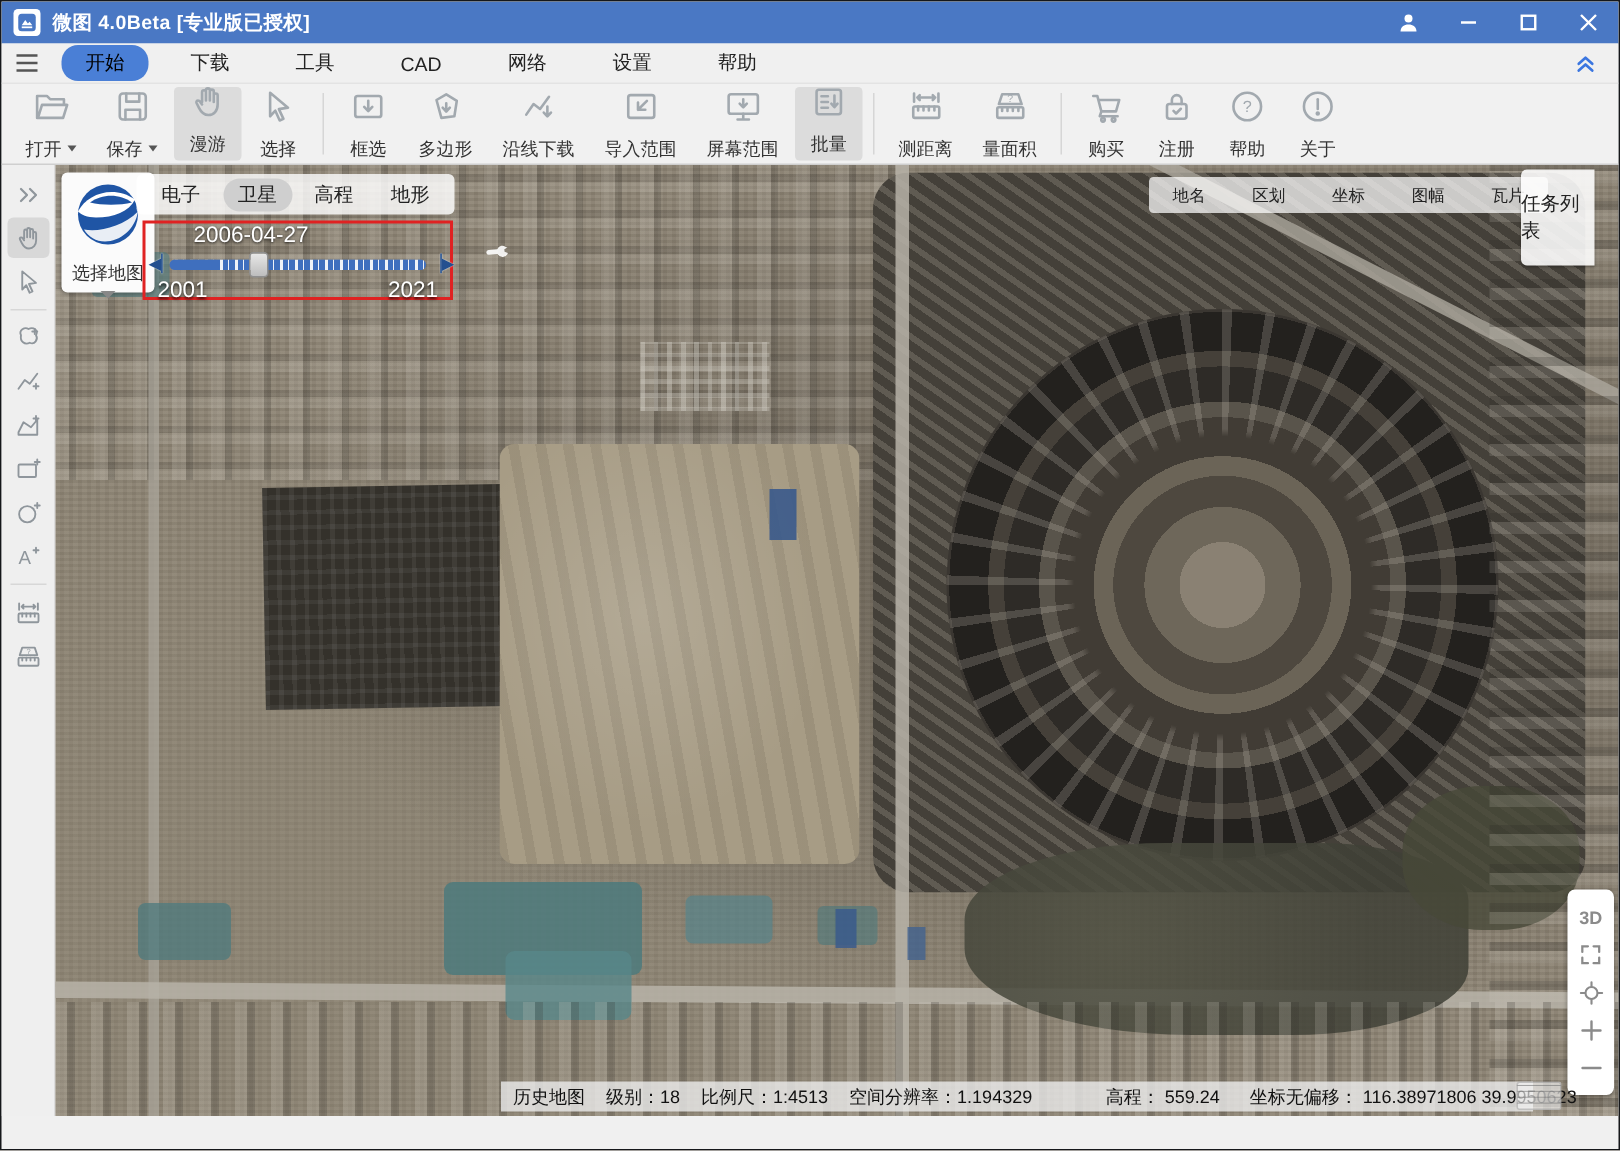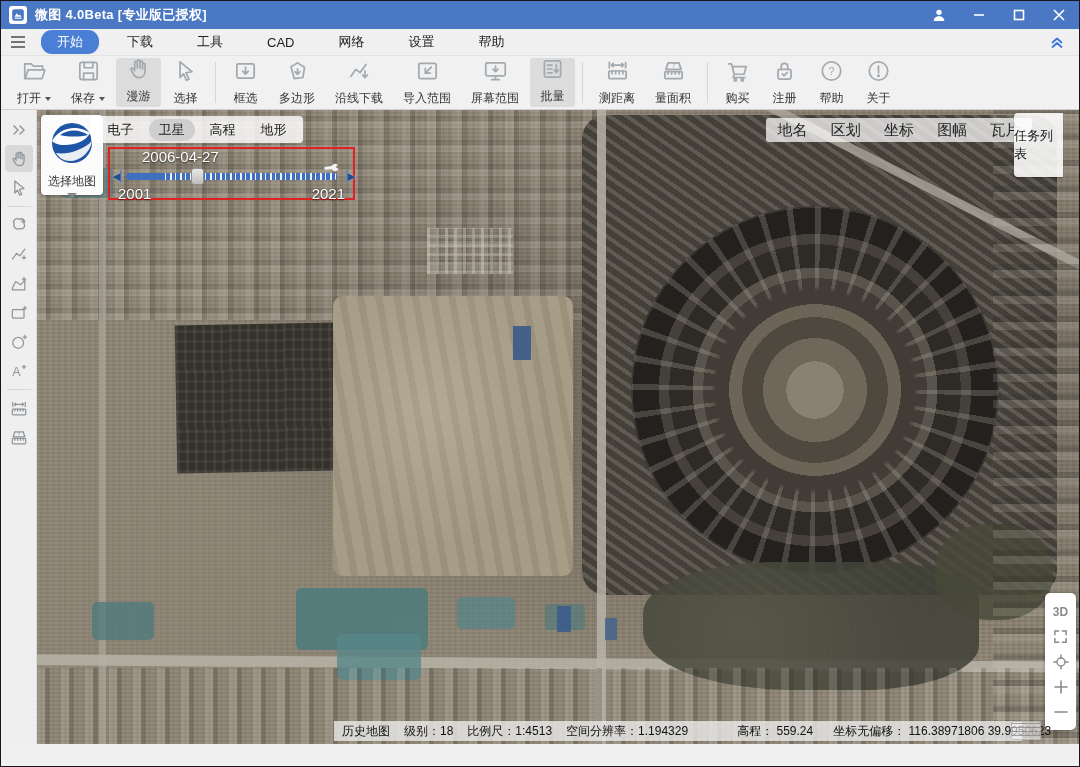--- a/index.html
+++ b/index.html
@@ -11,21 +11,21 @@
   .titlebar .appicon { width:18px; height:18px; margin:0 8px 0 8px; background:#fff; border-radius:3px; display:flex; align-items:center; justify-content:center; }
   .titlebar .title { font-size:13px; font-weight:bold; letter-spacing:.3px; }
   .titlebar .spacer { flex:1; }
   .tb-btn { width:40px; height:28px; display:flex; align-items:center; justify-content:center; cursor:default; }
   .tb-btn svg { display:block; }
 
   
   .menubar { position:absolute; top:28px; left:0; right:0; height:27px; background:#f0f0f0; display:flex; align-items:center; border-bottom:1px solid #e3e3e3; }
   .hamburger { width:34px; display:flex; justify-content:center; }
   .menu-item { font-size:13px; color:#222; padding:3px 16px; margin:0 6px; border-radius:11px; }
-  .menu-item.active { background:#4a7fd6; color:#ffffff;font-family:Liberation Serif, serif; }
+  .menu-item.active { background:#4a7fd6; color:#000000;font-family:Liberation Serif, serif; }
   .menubar .spacer { flex:1; }
   .collapse-btn { width:44px; display:flex; justify-content:center; }
 
   
   .toolbar { position:absolute; top:55px; left:0; right:0; height:54px; background:#f1f1f1; display:flex; align-items:stretch; padding-left:6px; border-bottom:1px solid #cfcfcf; }
   .tool-btn { display:flex; flex-direction:column; align-items:center; justify-content:center; padding:2px 9px; margin:2px 1px; border-radius:3px; }
   .tool-btn.active { background:#dcdcdc;justify-content:flex-end; }
   .tool-btn .lbl { font-size:12px; color:#333; margin-top:2px; white-space:nowrap; display:flex; align-items:center; }
   .caret { width:0; height:0; border-left:3.5px solid transparent; border-right:3.5px solid transparent; border-top:4px solid #555; margin-left:4px; }
   .tsep { width:1px; background:#d6d6d6; margin:6px 6px; }
@@ -53,34 +53,34 @@
 
   
   .map-logo { position:absolute; left:4px; top:5px; width:62px; height:80px; background:#fbfbfb; border-radius:4px; box-shadow:0 1px 3px rgba(0,0,0,.35); display:flex; flex-direction:column; align-items:center; padding-top:6px; }
   .map-logo .lbl { font-size:12px; color:#333; margin-top:4px; }
   .map-logo .tri { width:0; height:0; border-left:5px solid transparent; border-right:5px solid transparent; border-top:5px solid #888; margin-top:3px; }
 
   .tabs { position:absolute; left:54px; top:6px; width:212px; height:27px; background:rgba(255,255,255,.82); border-radius:4px; display:flex; align-items:center; justify-content:space-around; padding:0 4px; }
   .tab { font-size:13px; color:#222; padding:2px 10px; border-radius:12px; }
   .tab.selected { background:#cfcfcf; }
 
-  .timeline { position:absolute; left:71px; top:37px; width:247px; height:53px; border:2px solid #e02222; }
+  .timeline { position:absolute; left:58px; top:37px; width:207px; height:53px; border:2px solid #e02222; }
   .timeline .date { position:absolute; left:32px; top:-1px; color:#fff; font-size:15px; text-shadow:0 1px 2px rgba(0,0,0,.8); }
   .timeline .row { position:absolute; left:2px; right:2px; top:19px; height:16px; display:flex; align-items:center; }
   .timeline .cap { color:#24508f; font-size:11px; line-height:1; width:12px; text-align:center; text-shadow:0 0 1px #fff; }
   .timeline .track { flex:1; height:7px; border-radius:4px; margin:0 2px; background:
       linear-gradient(90deg, #3f6fbe 0 18%, transparent 18%),
       repeating-linear-gradient(90deg, #3f6fbe 0 4px, #eef2f8 4px 6px, #3f6fbe 6px 9px, #eef2f8 9px 10px),
       #3f6fbe; position:relative; }
   .timeline .handle { position:absolute; left:31%; top:-5px; width:13px; height:17px; background:linear-gradient(#e8e8e8,#bdbdbd); border:1px solid #8f8f8f; border-radius:3px; }
   .timeline .years { position:absolute; left:8px; right:8px; bottom:-4px; display:flex; justify-content:space-between; color:#fff; font-size:15px; text-shadow:0 1px 2px rgba(0,0,0,.85); }
   .wrench { position:absolute; left:286px; top:50px; }
 
   .ovl-bar { position:absolute; left:729px; top:8px; width:266px; height:24px; background:rgba(255,255,255,.72); border-radius:3px; display:flex; align-items:center; justify-content:space-around; }
-  .ovl-bar .it { font-size:15px; color:#222; }
+  .ovl-bar .it { font-size:11px; color:#222; }
   .task-panel { position:absolute; right:16px; top:3px; width:49px; height:64px; background:rgba(255,255,255,.88); border-radius:4px 0 0 4px; display:flex; align-items:center; justify-content:flex-end; box-shadow:0 1px 2px rgba(0,0,0,.3); }
   .task-panel .lbl { font-size:13px; color:#222; }
 
   .nav-panel { position:absolute; right:3px; bottom:14px; width:31px; background:#fff; border-radius:5px; box-shadow:0 1px 3px rgba(0,0,0,.35); display:flex; flex-direction:column; align-items:center; padding:6px 0; }
   .nav-it { width:26px; height:25px; display:flex; align-items:center; justify-content:center; color:#8b8b8b; font-size:12px; font-weight:bold; }
   .nico { stroke:#8b8b8b; fill:none; stroke-width:1.6; stroke-linecap:round; }
 
   .statusbar { position:absolute; left:297px; bottom:3px; height:20px; width:688px; background:rgba(235,235,235,.8); display:flex; align-items:center; font-size:12px; color:#111; padding:0 8px; white-space:nowrap; }
   .statusbar span { margin-right:14px; }
   .mini-widget { position:absolute; right:38px; bottom:4px; width:30px; height:19px; background:rgba(245,245,245,.65); border:1px solid rgba(150,150,150,.5); border-radius:2px;

